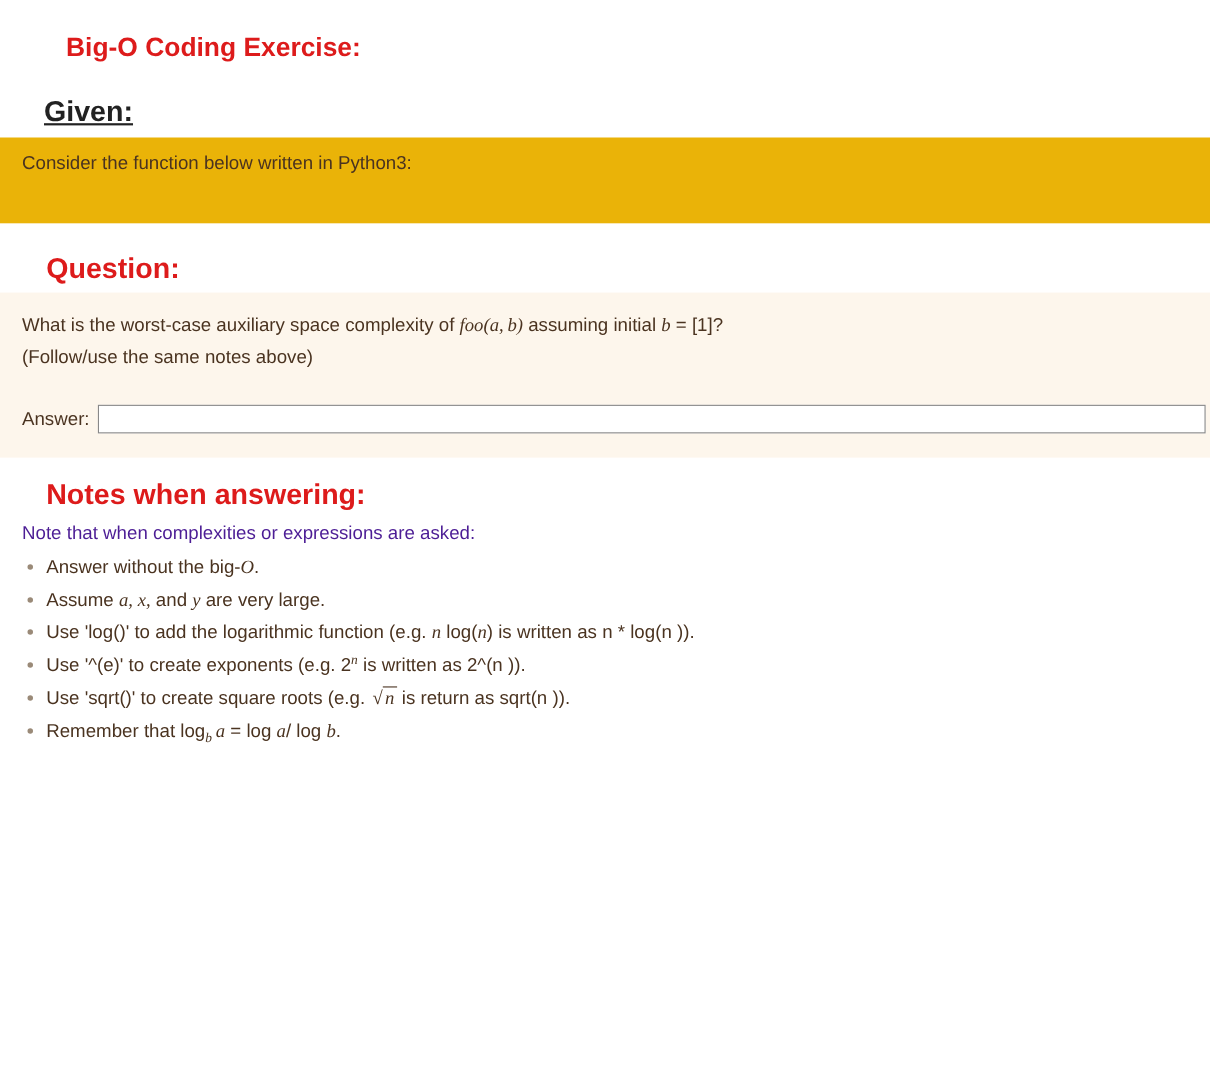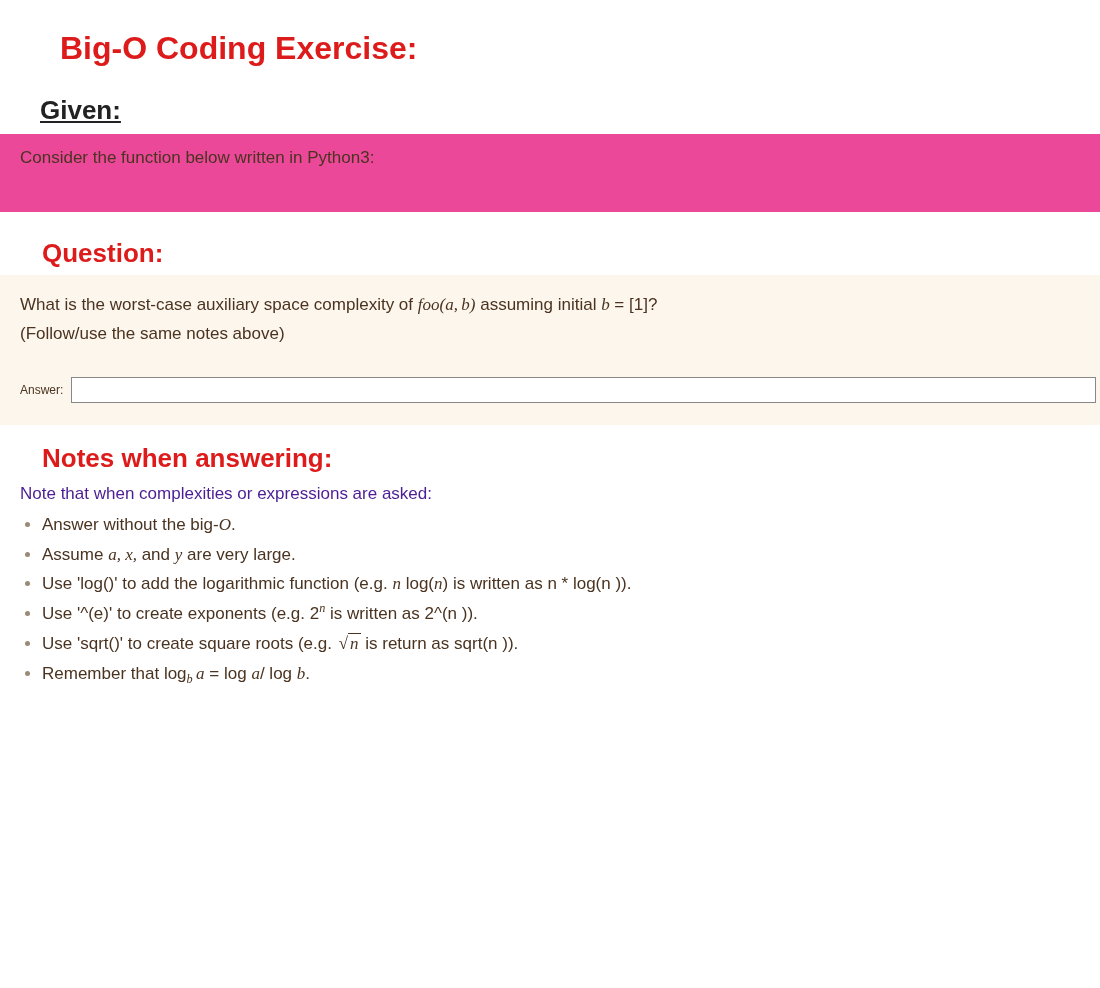--- a/index.html
+++ b/index.html
@@ -9,42 +9,42 @@
     }
     body {
       font-family: Arial, Helvetica, sans-serif;
       background: #ffffff;
       width: 1100px;
       padding: 30px 0 40px 0;
       color: #4a3320;
     }
     .title {
       color: #dd1b1b;
-      font-size: 32px;
+      font-size: 24px;
       font-weight: bold;
       margin-left: 60px;
       margin-bottom: 28px;
     }
     .section-heading-black {
       color: #222;
       font-size: 26px;
       font-weight: bold;
       margin-left: 40px;
       margin-bottom: 8px;
       text-decoration: underline;
     }
     .section-heading-red {
       color: #dd1b1b;
       font-size: 26px;
       font-weight: bold;
       margin-left: 42px;
       margin-bottom: 6px;
     }
     .given-panel {
-      background: #ec4899;
+      background: #eab308;
       padding: 14px 20px 26px 20px;
       margin-bottom: 26px;
     }
     .given-text {
       color: #4a3320;
       font-size: 17px;
       margin-bottom: 18px;
     }
     .code-block {
       border: 2px solid #dd1b1b;
@@ -72,21 +72,21 @@
       font-style: italic;
     }
     .answer-row {
       margin-top: 28px;
       display: flex;
       align-items: center;
       gap: 8px;
     }
     .answer-label {
       color: #4a3320;
-      font-size: 12px;
+      font-size: 17px;
     }
     .answer-input {
       flex: 1;
       height: 26px;
       border: 1px solid #888;
       background: #fff;
       padding: 2px 6px;
       font-size: 15px;
     }
     .notes-panel {

